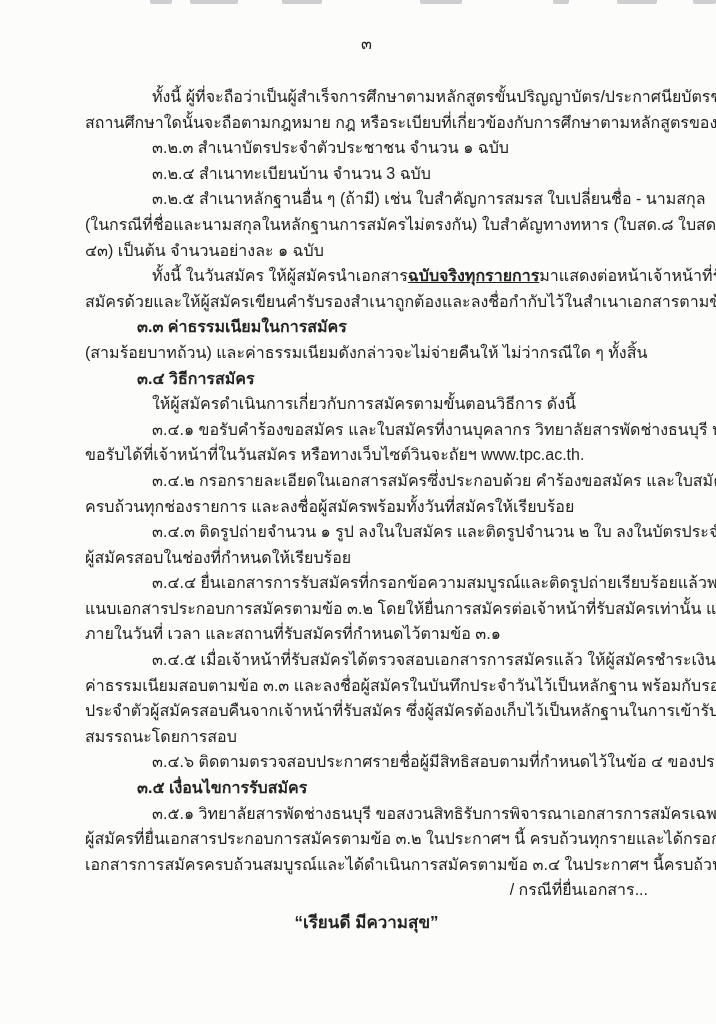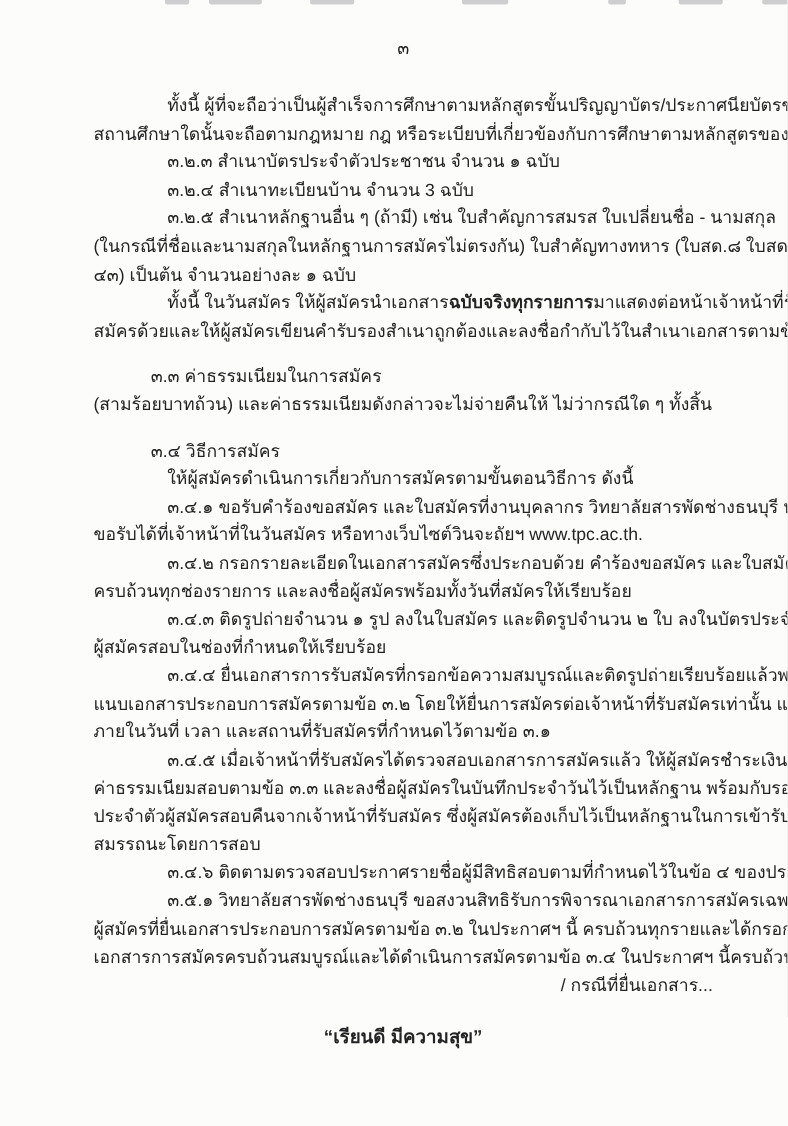--- a/index.html
+++ b/index.html
@@ -17,25 +17,25 @@
   .pagenum{
     position:absolute;top:31px;left:85px;width:563px;
     text-align:center;font-size:16px;
   }
   .content{
     position:absolute;left:85px;top:84px;width:563px;
     font-size:16px;line-height:25.6px;
   }
   .line{white-space:nowrap;}
   .line.indent{padding-left:67px;}
-  .line.heading{padding-left:52px;font-weight:normal;margin-top:16px;}
+  .line.heading{padding-left:52px;font-weight:bold;}
   .line.right{text-align:right;}
-  .line.motto{text-align:center;font-weight:bold;margin-top:21px;font-size:17px;}
+  .line.motto{text-align:center;font-weight:bold;margin-top:7px;font-size:17px;}
   .seg.b{font-weight:bold;}
-  .seg.u{}
+  .seg.u{text-decoration:underline;}
 </style>
 </head>
 <body>
 
 <div class="page">
   <div class="artifacts">
       <div class="artifact" style="left: 150px; width: 22px; background: rgb(168, 168, 173);"></div>
       <div class="artifact" style="left: 190px; width: 48px; background: rgb(168, 168, 173);"></div>
       <div class="artifact" style="left: 282px; width: 40px; background: rgb(168, 168, 173);"></div>
       <div class="artifact" style="left: 420px; width: 42px; background: rgb(168, 168, 173);"></div>
@@ -65,19 +65,20 @@
       <div class="line indent"><span class="seg">๓.๔.๓ ติดรูปถ่ายจำนวน ๑ รูป ลงในใบสมัคร และติดรูปจำนวน ๒ ใบ ลงในบัตรประจำตัว</span></div>
       <div class="line"><span class="seg">ผู้สมัครสอบในช่องที่กำหนดให้เรียบร้อย</span></div>
       <div class="line indent"><span class="seg">๓.๔.๔ ยื่นเอกสารการรับสมัครที่กรอกข้อความสมบูรณ์และติดรูปถ่ายเรียบร้อยแล้วพร้อม</span></div>
       <div class="line"><span class="seg">แนบเอกสารประกอบการสมัครตามข้อ ๓.๒ โดยให้ยื่นการสมัครต่อเจ้าหน้าที่รับสมัครเท่านั้น และให้ยื่น</span></div>
       <div class="line"><span class="seg">ภายในวันที่ เวลา และสถานที่รับสมัครที่กำหนดไว้ตามข้อ ๓.๑</span></div>
       <div class="line indent"><span class="seg">๓.๔.๕ เมื่อเจ้าหน้าที่รับสมัครได้ตรวจสอบเอกสารการสมัครแล้ว ให้ผู้สมัครชำระเงิน</span></div>
       <div class="line"><span class="seg">ค่าธรรมเนียมสอบตามข้อ ๓.๓ และลงชื่อผู้สมัครในบันทึกประจำวันไว้เป็นหลักฐาน พร้อมกับรอรับบัตร</span></div>
       <div class="line"><span class="seg">ประจำตัวผู้สมัครสอบคืนจากเจ้าหน้าที่รับสมัคร ซึ่งผู้สมัครต้องเก็บไว้เป็นหลักฐานในการเข้ารับการประเมิน</span></div>
       <div class="line"><span class="seg">สมรรถนะโดยการสอบ</span></div>
       <div class="line indent"><span class="seg">๓.๔.๖ ติดตามตรวจสอบประกาศรายชื่อผู้มีสิทธิสอบตามที่กำหนดไว้ในข้อ ๔ ของประกาศฯ นี้</span></div>
+      <div class="line heading"><span class="seg">๓.๕ เงื่อนไขการรับสมัคร</span></div>
       <div class="line indent"><span class="seg">๓.๕.๑ วิทยาลัยสารพัดช่างธนบุรี ขอสงวนสิทธิรับการพิจารณาเอกสารการสมัครเฉพาะ</span></div>
       <div class="line"><span class="seg">ผู้สมัครที่ยื่นเอกสารประกอบการสมัครตามข้อ ๓.๒ ในประกาศฯ นี้ ครบถ้วนทุกรายและได้กรอกข้อความใน</span></div>
       <div class="line"><span class="seg">เอกสารการสมัครครบถ้วนสมบูรณ์และได้ดำเนินการสมัครตามข้อ ๓.๔ ในประกาศฯ นี้ครบถ้วนทุกขั้นตอน</span></div>
       <div class="line right"><span class="seg">/ กรณีที่ยื่นเอกสาร...</span></div>
       <div class="line motto"><span class="seg">“เรียนดี มีความสุข”</span></div>
     </div>
 </div>
 
 </body></html>

